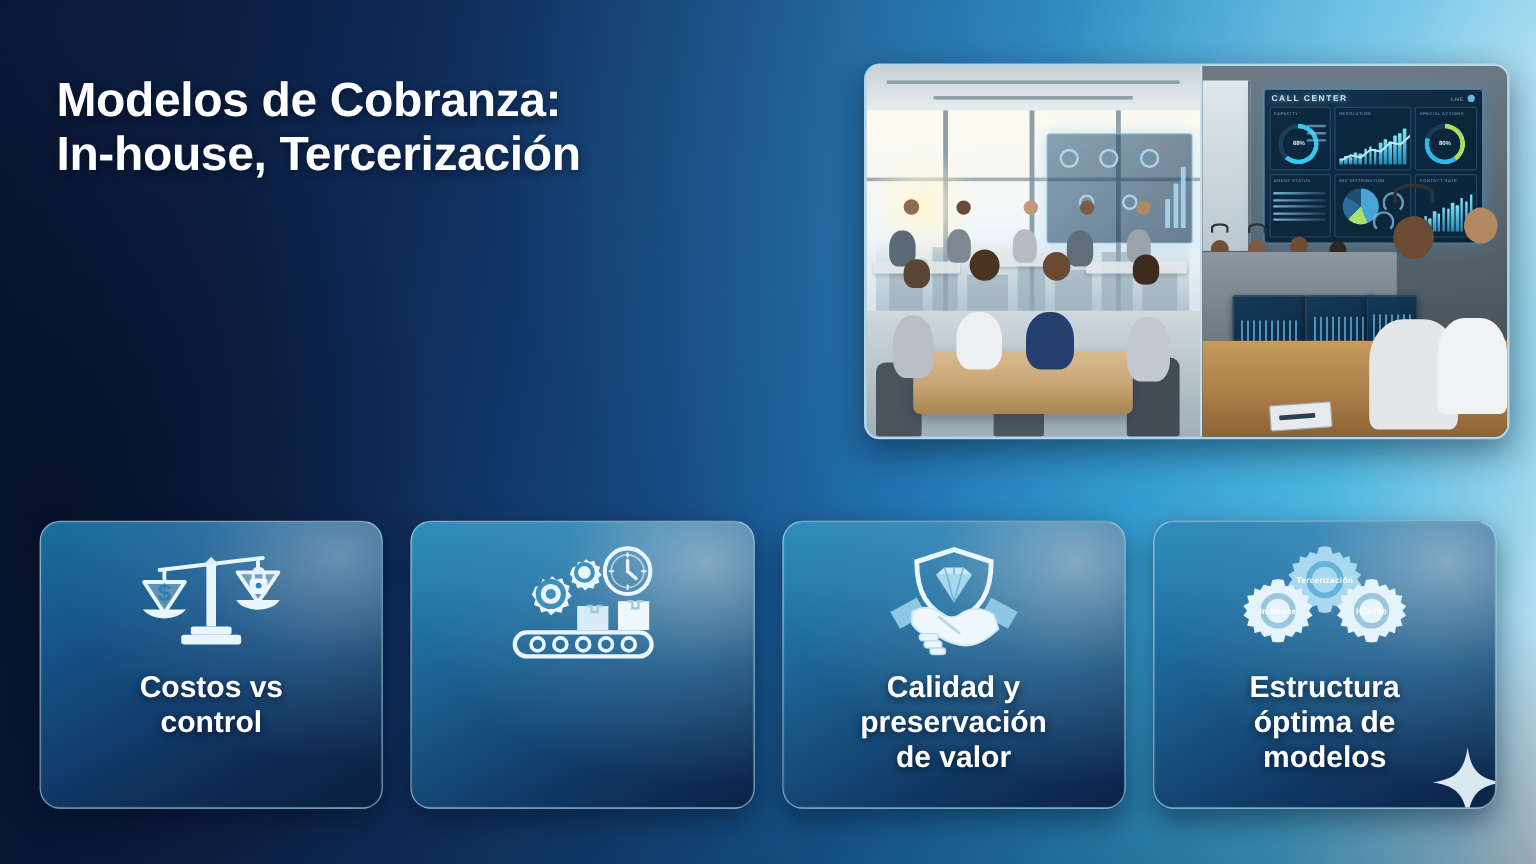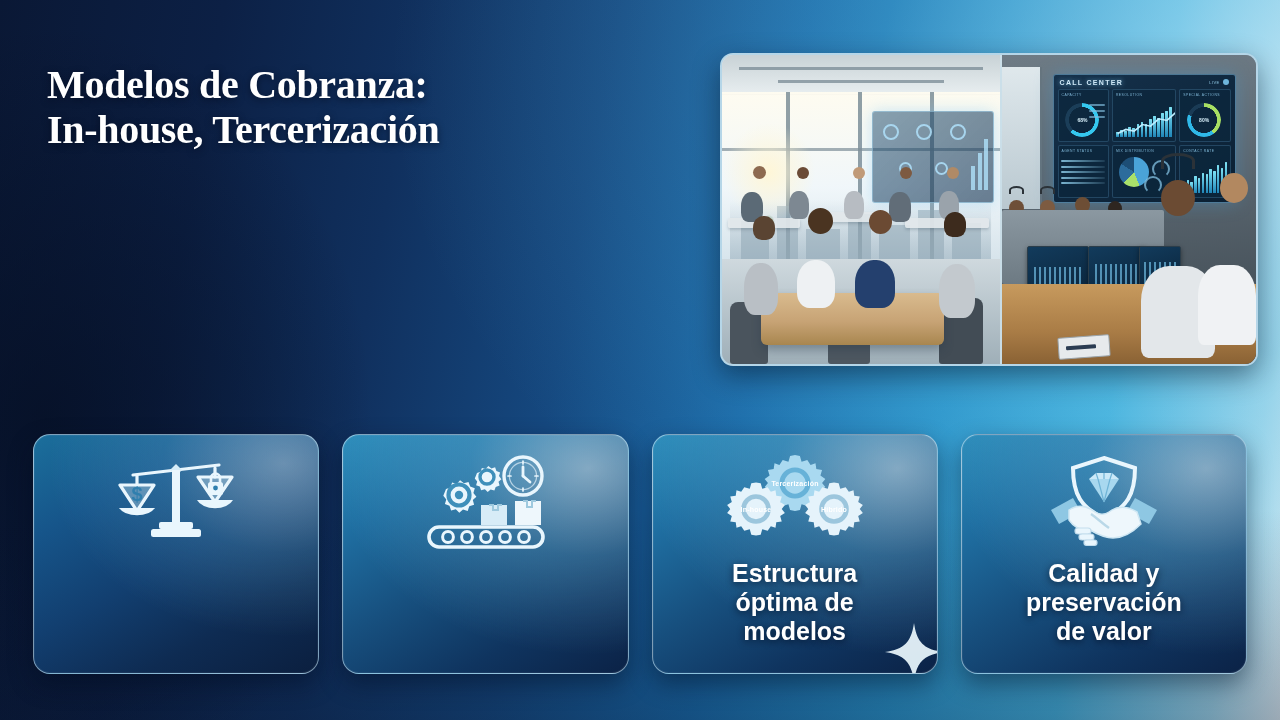--- a/index.html
+++ b/index.html
@@ -61,21 +61,21 @@
   }
 
   .slide-title {
     font-size: 40px;
     line-height: 1.13;
     font-weight: bold;
     color: #ffffff;
     letter-spacing: -0.3px;
     text-shadow: 0 2px 7px rgba(2,10,26,0.60);
   }
-  .slide-title .tline { display: block; font-family: Liberation Serif, serif; }
+  .slide-title .tline { display: block; }
 
   .objective {
     margin-top: 9px;
     font-size: 25px;
     line-height: 1.26;
     color: #f2f8fc;
     text-shadow: 0 2px 6px rgba(2,10,26,0.55);
   }
   .objective .obj-label {
     font-weight: bold;
@@ -637,20 +637,24 @@
 
           <line x1="98" y1="13" x2="98" y2="22"></line>
           <path d="M81 22 L115 22 L98 47 Z" fill="rgba(205,234,247,0.35)"></path>
           <path d="M80 45 A19 12 0 0 0 116 45" fill="#e9f6fd" stroke="none"></path>
 
           <rect x="91" y="27" width="15" height="13" rx="2.5" fill="#e9f6fd" stroke="none"></rect>
           <path d="M94 27 v-4 a4.5 4.5 0 0 1 9 0 v4" stroke="#e9f6fd" stroke-width="2.6" fill="none"></path>
           <circle cx="98.5" cy="33" r="2.4" fill="#2f7fae" stroke="none"></circle>
         </svg>
       </div>
+      <div class="card-label">
+        <span>Costos vs</span><br>
+        <span>control</span>
+      </div>
     </div>
 
     <div class="card bright">
       <div class="card-icon">
         <svg width="132" height="96" viewBox="0 0 132 96" fill="none">
           <g fill="#e9f6fd">
 
             <path d="M27 36 l4.5 -1.6 1.6 -4.8 4.6 1.3 3.4 -3.6 3.8 3 4.6 -1.4 1.7 4.7 4.6 1.6
                      -1.4 4.7 3 3.8 -3.6 3.3 1.3 4.7 -4.8 1.6 -1.6 4.6 -4.7 -1.3 -3.7 3.1 -3.5 -3.5
                      -4.7 1.3 -1.6 -4.7 -4.6 -1.7 1.4 -4.6 -3 -3.8 Z"></path>
@@ -685,20 +689,58 @@
 
           <rect x="10" y="74" width="114" height="20" rx="10" fill="none" stroke="#e9f6fd" stroke-width="3.6"></rect>
           <g fill="none" stroke="#e9f6fd" stroke-width="3">
             <circle cx="29" cy="84" r="5.4"></circle>
             <circle cx="48" cy="84" r="5.4"></circle>
             <circle cx="67" cy="84" r="5.4"></circle>
             <circle cx="86" cy="84" r="5.4"></circle>
             <circle cx="105" cy="84" r="5.4"></circle>
           </g>
         </svg>
+      </div>
+    </div>
+
+    <div class="card bright">
+      <div class="card-icon">
+        <svg width="118" height="94" viewBox="0 0 118 94" fill="none">
+
+          <path d="M59 4 L90 14 C90 40 82 54 59 64 C36 54 28 40 28 14 Z" fill="none" stroke="#e9f6fd" stroke-width="4"></path>
+
+          <g>
+            <path d="M44 25 L74 25 L59 48 Z" fill="#a8d8ef"></path>
+            <path d="M44 25 L51 19 L67 19 L74 25 Z" fill="#cbe9f8"></path>
+            <g stroke="#6fb3d6" stroke-width="1.2">
+              <line x1="51" y1="19" x2="53" y2="25"></line>
+              <line x1="67" y1="19" x2="65" y2="25"></line>
+              <line x1="53" y1="25" x2="59" y2="48"></line>
+              <line x1="65" y1="25" x2="59" y2="48"></line>
+              <line x1="59" y1="19" x2="59" y2="25"></line>
+            </g>
+          </g>
+
+          <path d="M6 56 L28 44 L36 58 L14 70 Z" fill="#8ec7e3"></path>
+          <path d="M112 56 L90 44 L82 58 L104 70 Z" fill="#8ec7e3"></path>
+
+          <path d="M24 56 C33 50 42 52 50 58 C54 61 60 61 64 58 C72 52 82 52 92 58
+                   L96 70 C88 78 78 84 68 84 C60 84 52 80 45 76 C36 78 28 72 24 66 Z" fill="#eef7fc" stroke="#cfe7f3" stroke-width="1.5"></path>
+          <path d="M46 60 C52 64 58 70 64 74" fill="none" stroke="#b9d8e8" stroke-width="2.4"></path>
+          <g fill="#e9f6fd" stroke="#c3dded" stroke-width="1.2">
+            <rect x="30" y="74" width="16" height="6" rx="3"></rect>
+            <rect x="34" y="80" width="15" height="6" rx="3"></rect>
+            <rect x="39" y="86" width="13" height="5.5" rx="2.7"></rect>
+          </g>
+        </svg>
+      </div>
+      <div class="card-label">
+        <span>Calidad y</span><br>
+        <span>preservación</span><br>
+        <span>de valor</span>
       </div>
     </div>
 
     <div class="card bright">
       <div class="card-icon">
         <svg width="146" height="96" viewBox="0 0 146 96">
           <defs>
             <g id="gearpath">
               <path d="M0,-34 L6,-33 8,-26 15,-28 19,-22 25,-24 26,-17 33,-16 31,-9 37,-5 33,0
                        37,5 31,9 33,16 26,17 25,24 19,22 15,28 8,26 6,33 0,34 -6,33 -8,26 -15,28
@@ -729,52 +771,14 @@
       <div class="card-label">
         <span>Estructura</span><br>
         <span>óptima de</span><br>
         <span>modelos</span>
       </div>
       <svg class="sparkle" viewBox="0 0 64 64">
         <path d="M32 2 C35 22 42 29 62 32 C42 35 35 42 32 62 C29 42 22 35 2 32 C22 29 29 22 32 2 Z" fill="rgba(236,249,254,0.92)"></path>
       </svg>
     </div>
 
-    <div class="card bright">
-      <div class="card-icon">
-        <svg width="118" height="94" viewBox="0 0 118 94" fill="none">
-
-          <path d="M59 4 L90 14 C90 40 82 54 59 64 C36 54 28 40 28 14 Z" fill="none" stroke="#e9f6fd" stroke-width="4"></path>
-
-          <g>
-            <path d="M44 25 L74 25 L59 48 Z" fill="#a8d8ef"></path>
-            <path d="M44 25 L51 19 L67 19 L74 25 Z" fill="#cbe9f8"></path>
-            <g stroke="#6fb3d6" stroke-width="1.2">
-              <line x1="51" y1="19" x2="53" y2="25"></line>
-              <line x1="67" y1="19" x2="65" y2="25"></line>
-              <line x1="53" y1="25" x2="59" y2="48"></line>
-              <line x1="65" y1="25" x2="59" y2="48"></line>
-              <line x1="59" y1="19" x2="59" y2="25"></line>
-            </g>
-          </g>
-
-          <path d="M6 56 L28 44 L36 58 L14 70 Z" fill="#8ec7e3"></path>
-          <path d="M112 56 L90 44 L82 58 L104 70 Z" fill="#8ec7e3"></path>
-
-          <path d="M24 56 C33 50 42 52 50 58 C54 61 60 61 64 58 C72 52 82 52 92 58
-                   L96 70 C88 78 78 84 68 84 C60 84 52 80 45 76 C36 78 28 72 24 66 Z" fill="#eef7fc" stroke="#cfe7f3" stroke-width="1.5"></path>
-          <path d="M46 60 C52 64 58 70 64 74" fill="none" stroke="#b9d8e8" stroke-width="2.4"></path>
-          <g fill="#e9f6fd" stroke="#c3dded" stroke-width="1.2">
-            <rect x="30" y="74" width="16" height="6" rx="3"></rect>
-            <rect x="34" y="80" width="15" height="6" rx="3"></rect>
-            <rect x="39" y="86" width="13" height="5.5" rx="2.7"></rect>
-          </g>
-        </svg>
-      </div>
-      <div class="card-label">
-        <span>Calidad y</span><br>
-        <span>preservación</span><br>
-        <span>de valor</span>
-      </div>
-    </div>
-
   </div>
 </div>
 
 </body></html>

